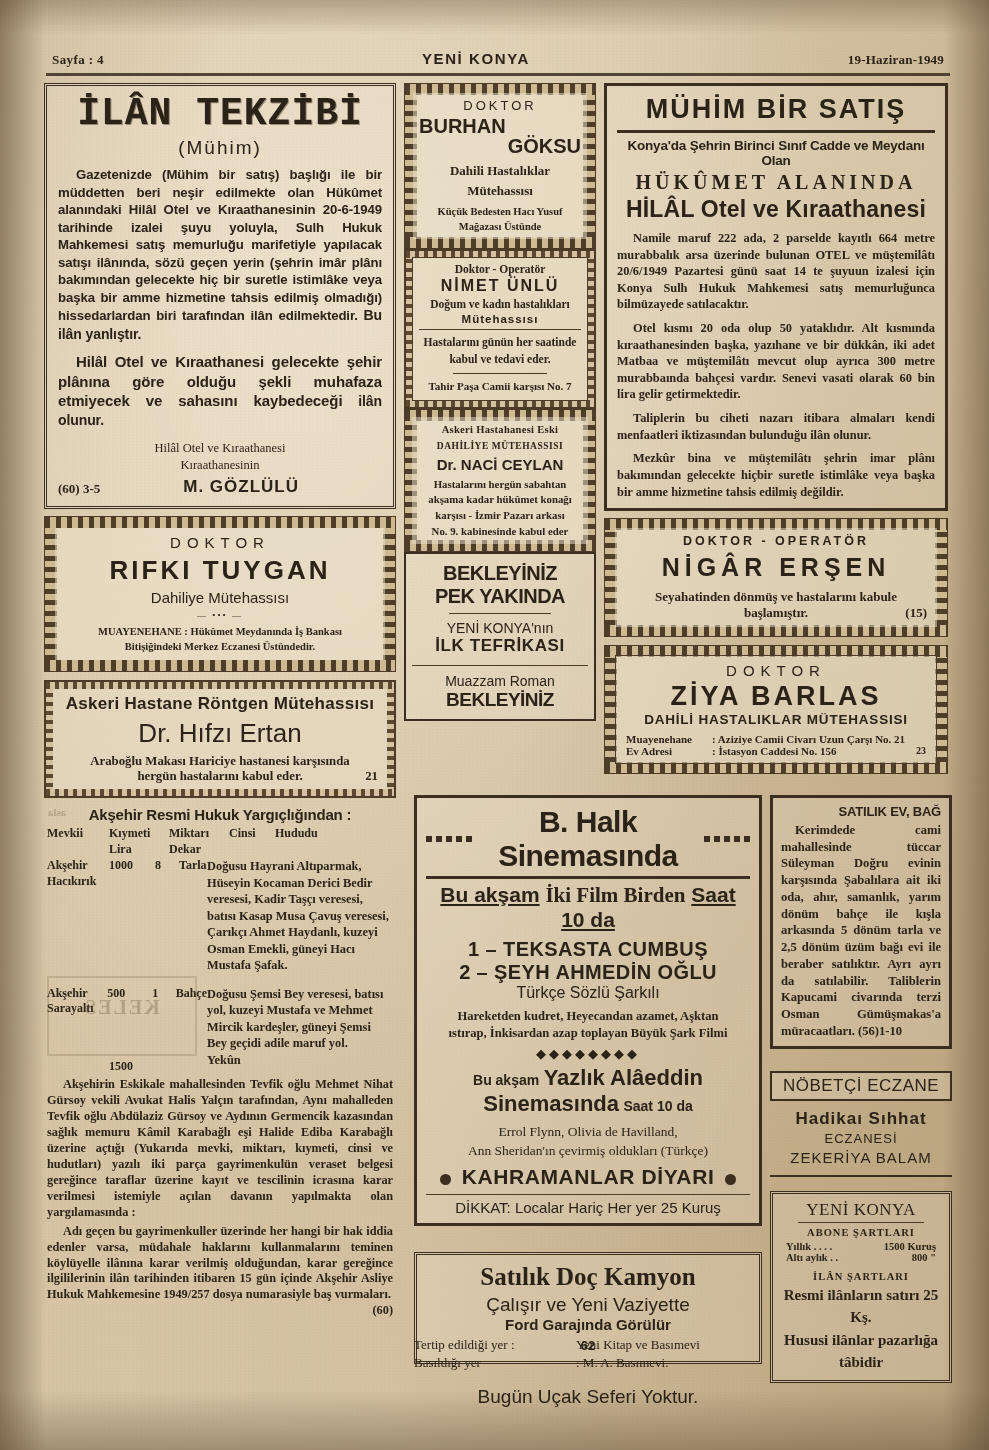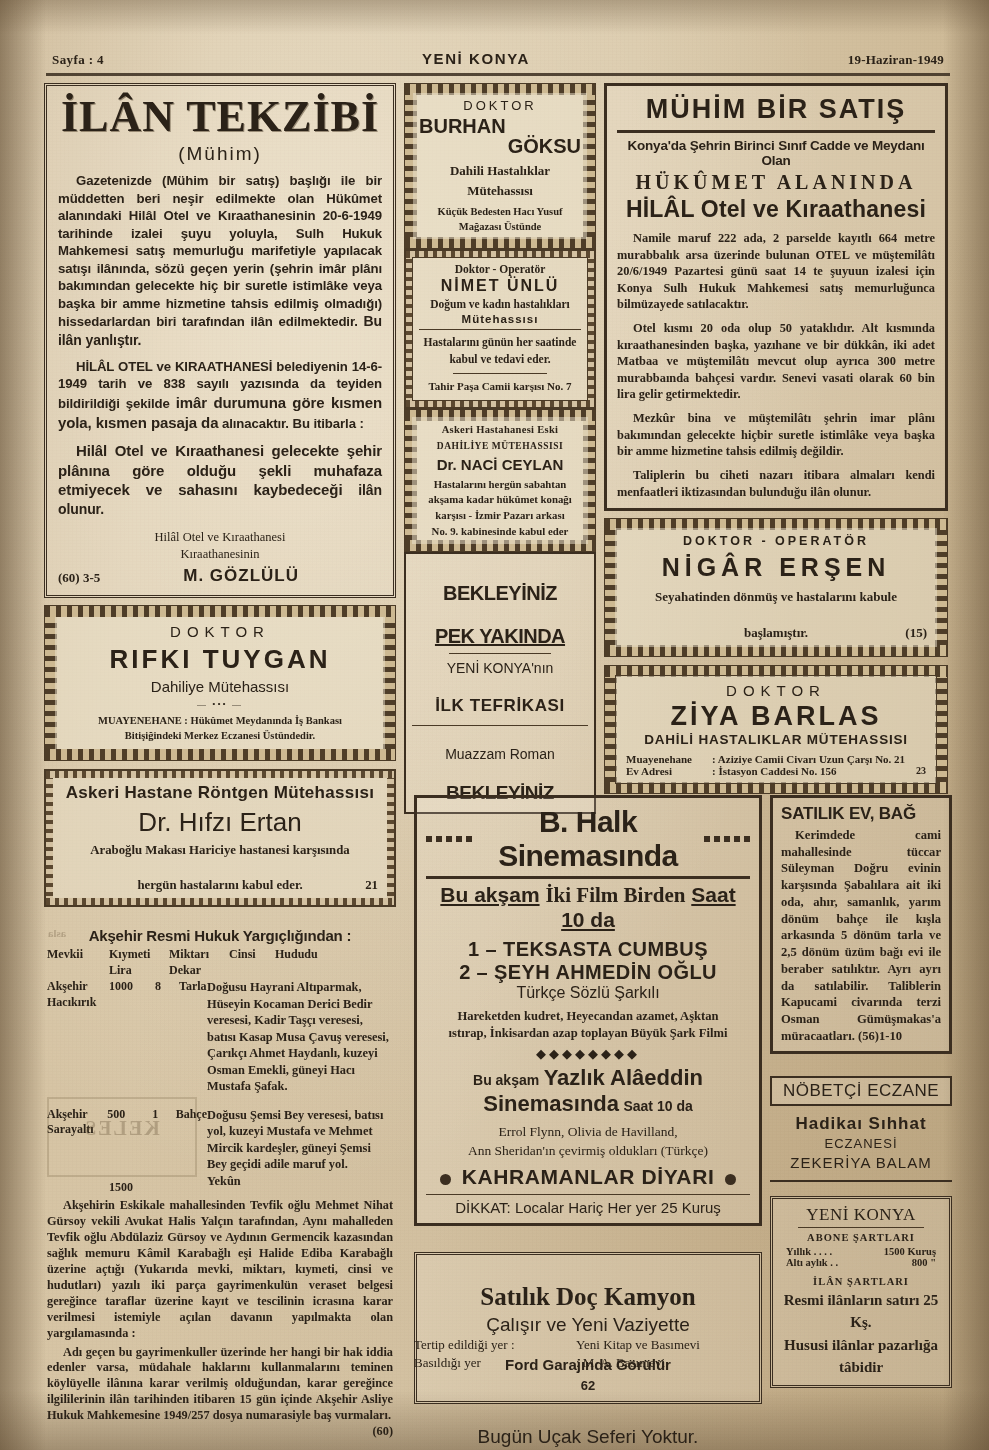--- a/index.html
+++ b/index.html
@@ -73,26 +73,26 @@
       repeating-linear-gradient(90deg,#4e3d28 0 5px,#cdb992 5px 11px),
       repeating-linear-gradient(0deg,#4e3d28 0 5px,#cdb992 5px 11px),
       repeating-linear-gradient(0deg,#4e3d28 0 5px,#cdb992 5px 11px);
     background-size:100% 11px,100% 11px,12px 100%,12px 100%;
     background-position:top left,bottom left,top left,top right;
     background-repeat:no-repeat;
   }
   .orn3 .inner { background:rgba(238,229,207,.5); padding:6px 10px; }
 
   
-  .c { text-align:center;margin-top:20px; }
+  .c { text-align:center; }
   .b { font-weight:bold; }
   .sans { font-family:"Liberation Sans", sans-serif; }
 
-  .hdr-huge { font-family:Liberation Serif, serif; font-weight:bold;
-    font-size:44px; letter-spacing:1px; line-height:1; text-align:center;
+  .hdr-huge { font-family:Liberation Mono, monospace; font-weight:bold;
+    font-size:38px; letter-spacing:1px; line-height:1; text-align:center;
     text-shadow:1px 1px 0 rgba(60,45,25,.45); }
   .hdr-sub { font-family:"Liberation Sans",sans-serif; font-size:19px; letter-spacing:2px;
     text-align:center; margin-top:4px; }
   .body-t { font-size:13.2px; line-height:1.33; text-align:justify; font-weight:bold;
     font-family:"Liberation Sans",sans-serif; letter-spacing:-.1px; }
 
   
   .ad-tekzibi .p1 { text-indent:18px; margin-top:7px; }
   .ad-tekzibi .p2 { text-indent:18px; margin-top:8px; }
   .ad-tekzibi .p3 { text-indent:18px; margin-top:8px; font-size:14px; }
@@ -136,22 +136,22 @@
   .film-note { font-family:"Liberation Sans",sans-serif; font-size:16px; text-align:center; }
   .cin-desc { font-size:12.6px; text-align:center; line-height:1.38; font-weight:bold; }
   .dots { text-align:center; letter-spacing:3px; font-size:13px; }
   .cin-2 { font-family:"Liberation Sans",sans-serif; font-weight:bold; text-align:center; }
   .cin-cast { text-align:center; font-size:13.5px; line-height:1.4; }
   .cin-feature { font-family:"Liberation Sans",sans-serif; font-weight:bold; font-size:21px;
     text-align:center; letter-spacing:.6px; }
   .cin-dikkat { font-family:"Liberation Sans",sans-serif; font-size:15px; text-align:center; }
 
   
-  .satilik-h { font-family:"Liberation Sans",sans-serif; font-weight:bold; font-size:17px;
-    text-align:left; letter-spacing:-.2px; }
+  .satilik-h { font-family:"Liberation Sans",sans-serif; font-weight:bold; font-size:13px;
+    text-align:right; letter-spacing:-.2px; }
   .satilik-b { font-size:12.6px; line-height:1.33; text-align:justify; text-indent:14px; }
   .nobet-h { font-family:"Liberation Sans",sans-serif; font-size:17px; text-align:center; letter-spacing:.5px; }
   .ecz-1 { font-family:"Liberation Sans",sans-serif; font-weight:bold; font-size:17px;
     text-align:center; letter-spacing:1px; }
   .ecz-2 { font-family:"Liberation Sans",sans-serif; font-size:13px; text-align:center; letter-spacing:1px; }
   .ecz-3 { font-family:"Liberation Sans",sans-serif; font-size:15px; text-align:center; letter-spacing:1px; }
   .sub-title { font-family:"Liberation Serif",serif; font-size:17px; text-align:center; letter-spacing:.5px; }
   .sub-h { font-size:10.5px; text-align:center; letter-spacing:1px; margin-top:3px; }
   .sub-row { font-size:10.5px; display:flex; justify-content:space-between; padding:0 6px; }
   .sub-note { font-size:15px; text-align:center; line-height:1.5; }
@@ -196,23 +196,20 @@
 
     <div class="col1">
 
       <div class="box bd-dbl ad-tekzibi" style="padding:9px 11px;">
         <div class="hdr-huge">İLÂN TEKZİBİ</div>
         <div class="hdr-sub">(Mühim)</div>
         <div class="body-t p1">
           <span>Gazetenizde (Mühim bir satış) başlığı ile bir müddetten beri neşir edilmekte olan Hükûmet alanındaki Hilâl Otel ve Kıraathanesinin 20-6-1949 tarihinde izalei şuyu yoluyla, Sulh Hukuk Mahkemesi satış memurluğu marifetiyle yapılacak satışı ilânında, sözü geçen yerin (şehrin imâr plânı bakımından gelecekte hiç bir suretle istimlâke veya başka bir amme hizmetine tahsis edilmiş olmadığı) hissedarlardan biri tarafından ilân edilmektedir.</span>
           <span class="b" style="font-size:14px;">Bu ilân yanlıştır.</span>
         </div>
-        <div class="body-t p2">
-          <span>HİLÂL OTEL ve KIRAATHANESİ belediyenin 14-6-1949 tarih ve 838 sayılı yazısında da teyiden bildirildiği şekilde </span><span style="font-size:15px;">imâr durumuna göre kısmen yola, kısmen pasaja da</span><span> alınacaktır. Bu itibarla :</span>
-        </div>
         <div class="body-t p3">
           <span style="font-size:15px;">Hilâl Otel ve Kıraathanesi gelecekte şehir plânına göre olduğu şekli muhafaza etmiyecek ve sahasını kaybedeceği</span><span> ilân olunur.</span>
         </div>
         <div class="sig">
           <div>Hilâl Otel ve Kıraathanesi</div>
           <div>Kıraathanesinin</div>
         </div>
         <div class="sigrow">
           <div class="code">(60) 3-5</div>
           <div class="name">M. GÖZLÜLÜ</div>
@@ -340,42 +337,42 @@
           <div class="doc-name" style="font-size:15px;margin-top:2px;">Dr. NACİ CEYLAN</div>
           <div class="doc-addr b" style="font-size:10.8px;margin-top:4px;">Hastalarını hergün sabahtan</div>
           <div class="doc-addr b" style="font-size:10.8px;">akşama kadar hükûmet konağı</div>
           <div class="doc-addr b" style="font-size:10.8px;">karşısı - İzmir Pazarı arkası</div>
           <div class="doc-addr b" style="font-size:10.8px;">No. 9. kabinesinde kabul eder</div>
         </div>
       </div>
 
       <div class="box bd-2" style="padding:8px 6px;">
         <div class="c sans b" style="font-size:20px;letter-spacing:-.5px;">BEKLEYİNİZ</div>
-        <div class="c sans b" style="font-size:20px;letter-spacing:-.5px;text-decoration:underline;">PEK YAKINDA</div>
+        <div class="c sans b" style="font-size:20px;letter-spacing:-.5px;">PEK YAKINDA</div>
         <hr class="mini">
         <div class="c sans" style="font-size:14px;margin-top:6px;">YENİ KONYA'nın</div>
         <div class="c sans b" style="font-size:17px;letter-spacing:.6px;">İLK TEFRİKASI</div>
         <hr class="full" style="margin:9px 0 7px;">
         <div class="c sans" style="font-size:14px;">Muazzam Roman</div>
         <div class="c sans b" style="font-size:19px;letter-spacing:-.5px;">BEKLEYİNİZ</div>
       </div>
     </div>
 
     <div class="col3">
 
       <div class="box bd-thick" style="padding:8px 10px;">
         <div class="sale-title">MÜHİM BİR SATIŞ</div>
         <hr class="full2" style="border-top-width:3px;margin:5px 0 5px;">
         <div class="sale-l1">Konya'da Şehrin Birinci Sınıf Cadde ve Meydanı Olan</div>
         <div class="sale-l2" style="margin-top:3px;">HÜKÛMET ALANINDA</div>
         <div class="sale-l3" style="margin-top:2px;">HİLÂL Otel ve Kıraathanesi</div>
         <div class="sale-p">Namile maruf 222 ada, 2 parselde kayıtlı 664 metre murabbalık arsa üzerinde bulunan OTEL ve müştemilâtı 20/6/1949 Pazartesi günü saat 14 te şuyuun izalesi için Konya Sulh Hukuk Mahkemesi satış memurluğunca bilmüzayede satılacaktır.</div>
         <div class="sale-p">Otel kısmı 20 oda olup 50 yataklıdır. Alt kısmında kıraathanesinden başka, yazıhane ve bir dükkân, iki adet Matbaa ve müştemilâtı mevcut olup ayrıca 300 metre murabbaında bahçesi vardır. Senevi vasati olarak 60 bin lira gelir getirmektedir.</div>
+        <div class="sale-p">Taliplerin bu ciheti nazarı itibara almaları kendi menfaatleri iktizasından bulunduğu ilân olunur.</div>
         <div class="sale-p">Mezkûr bina ve müştemilâtı şehrin imar plânı bakımından gelecekte hiçbir suretle istimlâke veya başka bir amme hizmetine tahsis edilmiş değildir.</div>
-        <div class="sale-p">Taliplerin bu ciheti nazarı itibara almaları kendi menfaatleri iktizasından bulunduğu ilân olunur.</div>
       </div>
 
       <div class="orn3" style="padding:9px 10px;margin-bottom:8px;">
         <div class="inner">
           <div class="doc-kicker b" style="letter-spacing:3px;font-size:12.5px;">DOKTOR - OPERATÖR</div>
           <div class="doc-name" style="font-size:25px;letter-spacing:5px;margin-top:5px;">NİGÂR ERŞEN</div>
           <div class="c b" style="font-size:13px;margin-top:7px;">Seyahatinden dönmüş ve hastalarını kabule</div>
           <div class="c b rel" style="font-size:13px;">
             <span>başlamıştır.</span>
             <span style="position:absolute;right:0;">(15)</span>

